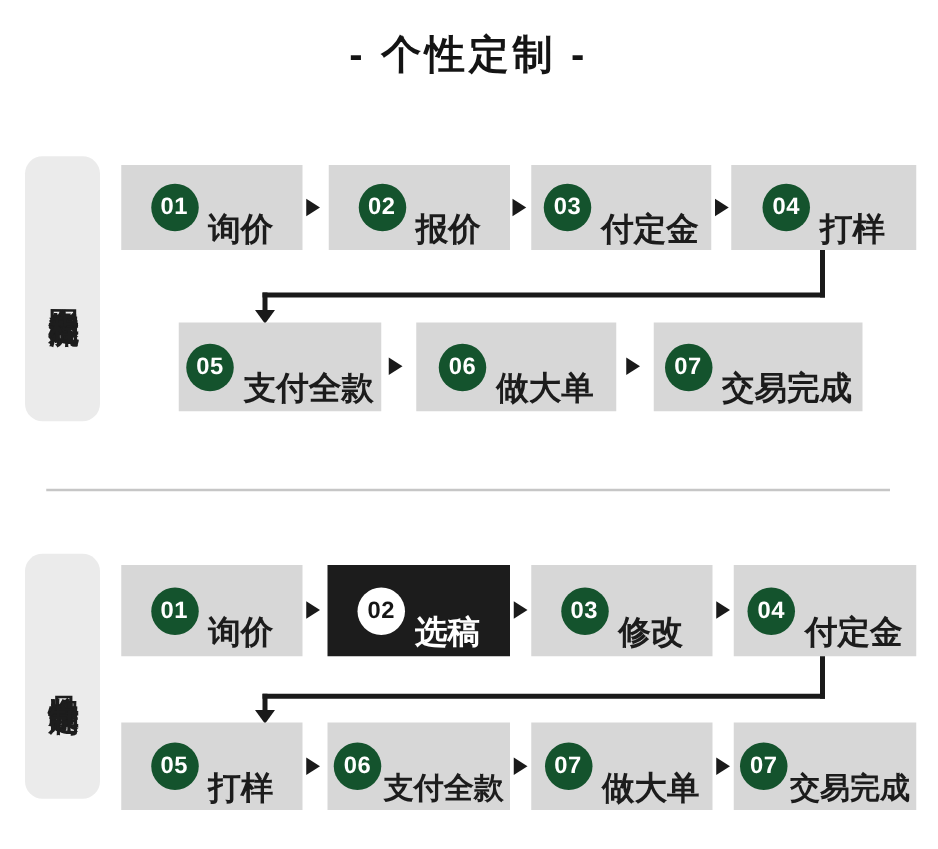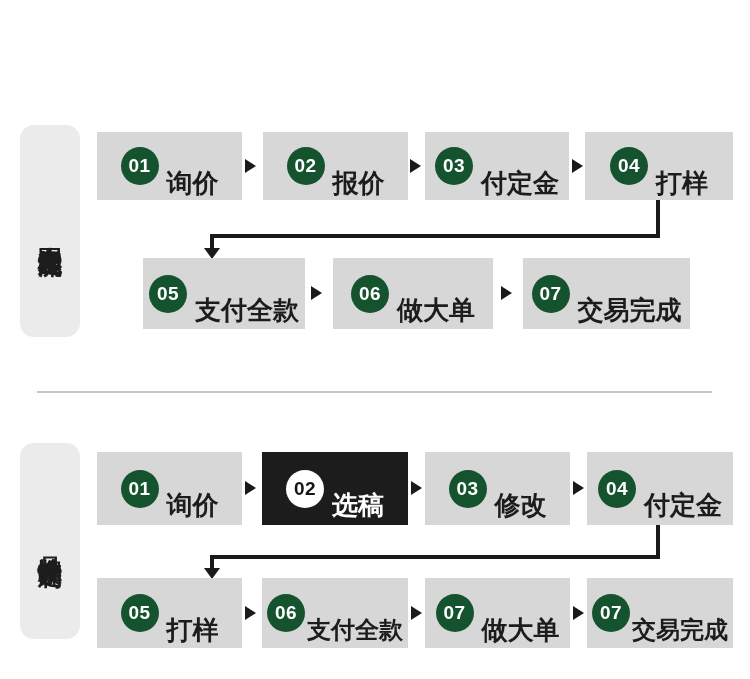--- a/index.html
+++ b/index.html
@@ -41,20 +41,21 @@
     position:absolute;width:0;height:0;
     border-top:11px solid #1a1a1a;border-left:8px solid transparent;border-right:8px solid transparent;
   }
   .divider{position:absolute;background:#c6c6c6;}
 </style>
 </head>
 <body>
 
 <div class="canvas">
 
+  <div class="title">- 个性定制 -</div>
 
   <div class="sidebar" style="left:20px;top:125px;width:60px;height:212px">来图来样定制流程</div>
 
   <div class="step" style="left:97px;top:132px;width:145px;height:68px">
     <span class="badge">01</span>
     <span class="slabel">询价</span>
   </div>
   <div class="arr" style="left:245px;top:159px"></div>
   <div class="step" style="left:263px;top:132px;width:145px;height:68px">
     <span class="badge">02</span>

